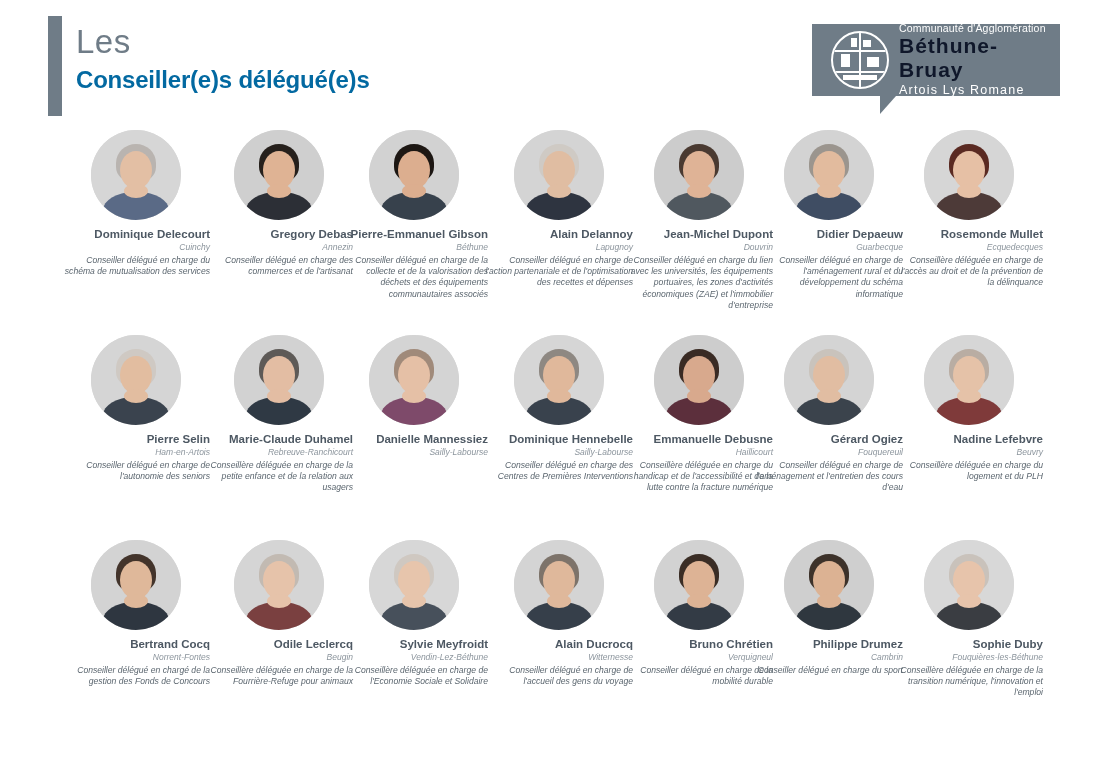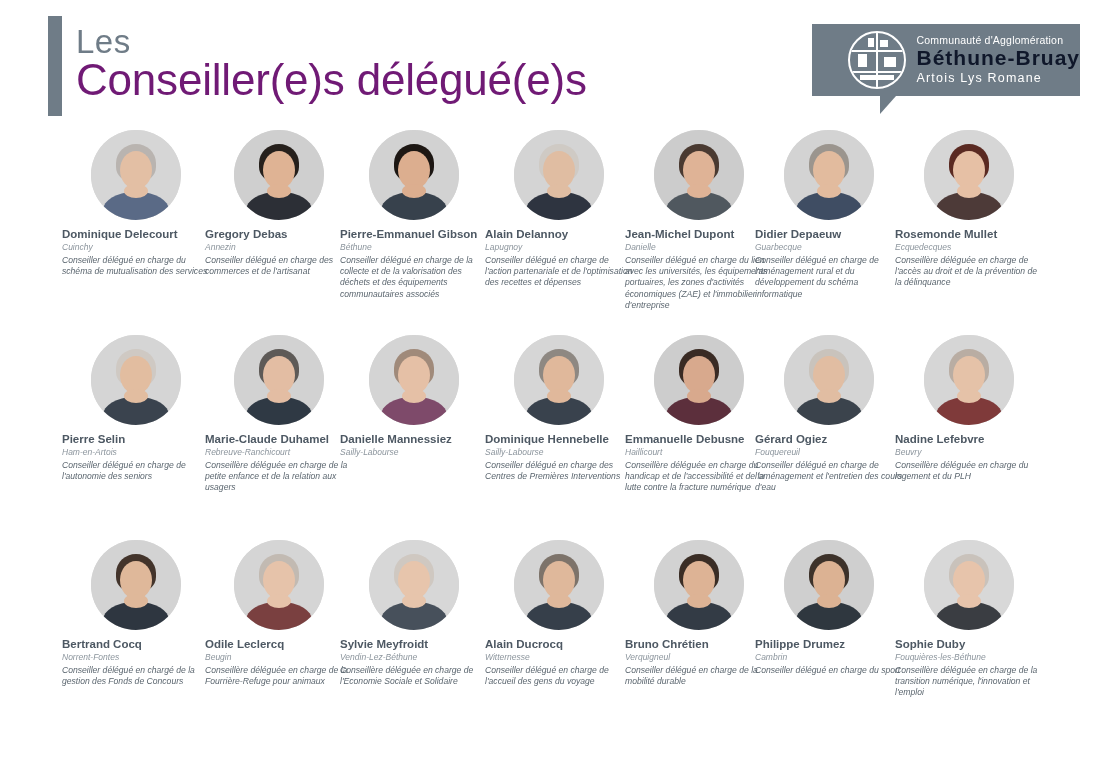--- a/index.html
+++ b/index.html
@@ -36,40 +36,39 @@
     left: 76px;
   }
   .title-line1 {
     font-size: 33px;
     font-weight: 400;
     color: #6f7c87;
     letter-spacing: 0.5px;
     line-height: 36px;
   }
   .title-line2 {
-    font-size: 44px;
-    font-weight: 400;
-    color: #701a75;
+    font-size: 24px;
+    font-weight: 700;
+    color: #0369a1;
     line-height: 40px;
     letter-spacing: -0.2px;
   }
 
   
   .logo-block {
     position: absolute;
     top: 8px;
     left: 812px;
-    width: 268px;
+    width: 248px;
     height: 72px;
     background: #6f7c87;
     display: flex;
     align-items: center;
-    padding-left: 8px;
+    padding-left: 19px;
     box-sizing: border-box;
-    justify-content: flex-end;
   }
   .logo-tail {
     position: absolute;
     top: 80px;
     left: 880px;
     width: 0; height: 0;
     border-left: 16px solid #6f7c87;
     border-bottom: 18px solid transparent;
   }
   .logo-mark {
@@ -112,20 +111,21 @@
     letter-spacing: 1.2px;
     line-height: 16px;
   }
 
   
   .grid {
     position: absolute;
     top: 130px;
     left: 0;
     width: 1100px;
+    text-align: right;
   }
   .row {
     position: relative;
     height: 205px;
   }
   .card {
     position: absolute;
     width: 148px;
     top: 0;
   }
@@ -256,21 +256,21 @@
       </div>
       <div class="card" style="left: 625px;">
         <div class="photo">
           <div class="bg" style="background:#cccccc"></div>
           <div class="body" style="left:12px; top:62px; width:66px; height:40px; background:#50585f"></div>
           <div class="hair" style="left:25px; top:14px; width:40px; height:38px; background:#4a3a31"></div>
           <div class="head" style="left:29px; top:21px; width:32px; height:38px; background:#dfb396"></div>
           <div class="head" style="left:33px; top:54px; width:24px; height:14px; background:#dfb396"></div>
         </div>
         <div class="name">Jean-Michel Dupont</div>
-        <div class="town">Danielle</div>
+        <div class="town">Douvrin</div>
         <div class="role">Conseiller délégué en charge du  lien avec les universités, les équipements portuaires, les zones d'activités économiques (ZAE) et l'immobilier d'entreprise</div>
       </div>
       <div class="card" style="left: 755px;">
         <div class="photo">
           <div class="bg" style="background:#d3d3d3"></div>
           <div class="body" style="left:12px; top:62px; width:66px; height:40px; background:#3f4d63"></div>
           <div class="hair" style="left:25px; top:14px; width:40px; height:38px; background:#9b958e"></div>
           <div class="head" style="left:29px; top:21px; width:32px; height:38px; background:#e2bb9e"></div>
           <div class="head" style="left:33px; top:54px; width:24px; height:14px; background:#e2bb9e"></div>
         </div>

